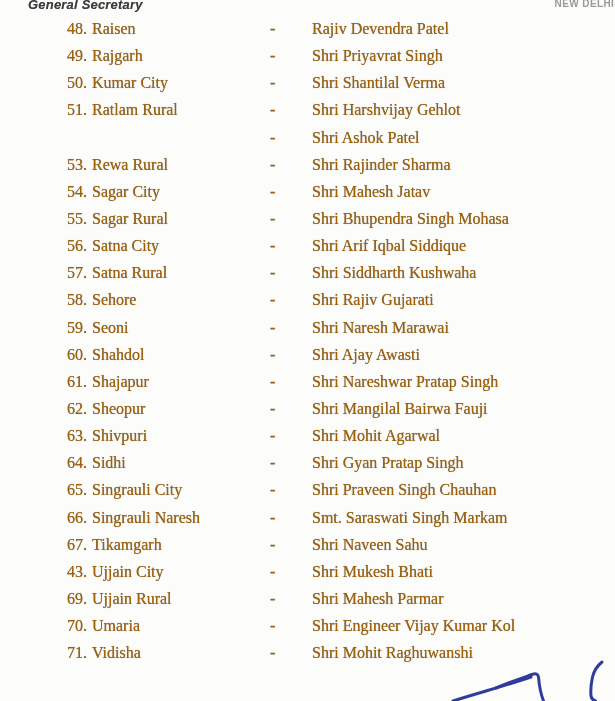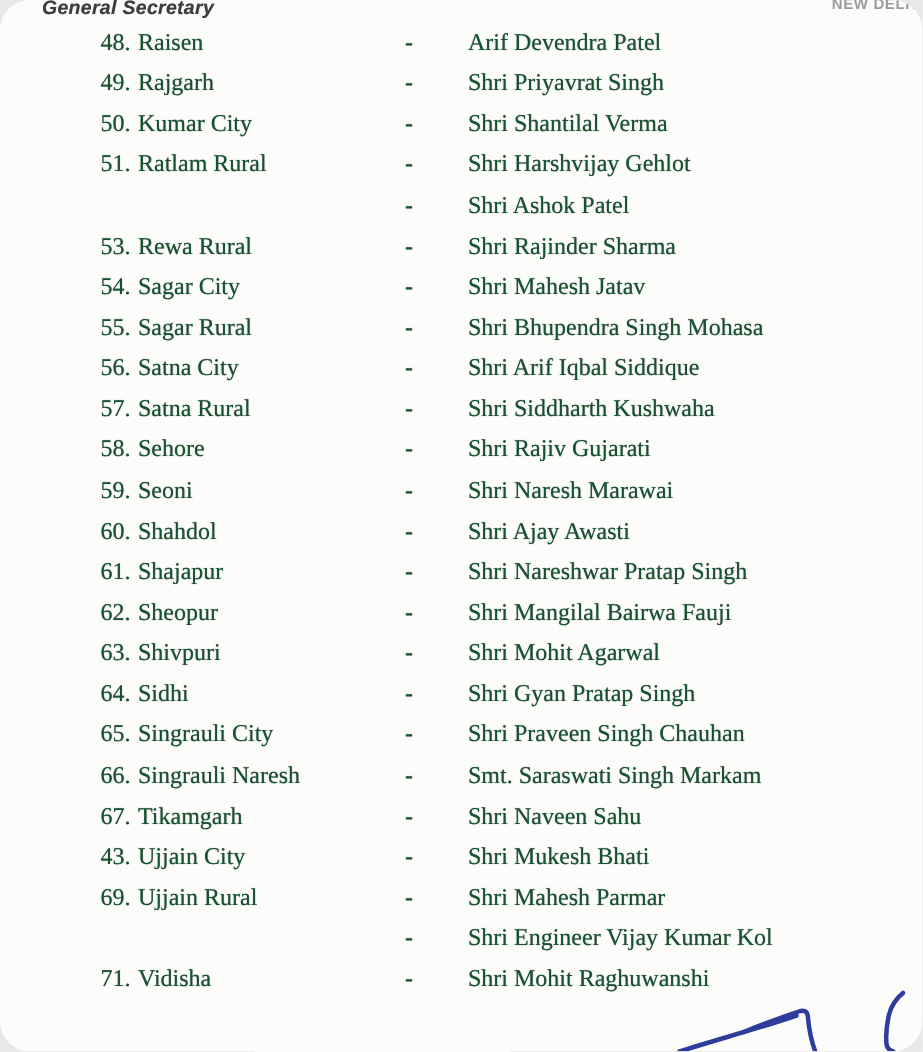--- a/index.html
+++ b/index.html
@@ -7,21 +7,20 @@
     padding: 0;
     background: #e8e8e8;
   }
   .page {
     position: relative;
     width: 615px;
     height: 701px;
     background: #fcfcfb;
     overflow: hidden;
     font-family: "Liberation Serif", serif;
-    border-radius: 20px;
   }
   
   .hdr-left {
     position: absolute;
     top: -3px;
     left: 28px;
     font-family: "Liberation Sans", sans-serif;
     font-weight: bold;
     font-style: italic;
     font-size: 13px;
@@ -46,21 +45,21 @@
     position: absolute;
     top: 15px;
     left: 0;
     right: 0;
   }
   .row {
     position: relative;
     height: 27.15px;
     line-height: 27.15px;
     font-size: 16px;
-    color: #14532d;
+    color: #a16207;
     text-shadow: 0 0 0.7px rgba(30,30,30,0.6);
     white-space: nowrap;
   }
   .cell-no-district {
     position: absolute;
     left: 67px;
   }
   .cell-no { margin-right: 5px; }
   .cell-dash {
     position: absolute;
@@ -87,21 +86,21 @@
 <div class="page">
 
   <div class="hdr-left">General Secretary</div>
 
   <div class="hdr-right">NEW DELHI-</div>
 
   <div class="list">
     <div class="row">
       <span class="cell-no-district"><span class="cell-no">48.</span><span>Raisen</span></span>
       <span class="cell-dash">-</span>
-      <span class="cell-name">Arif Devendra Patel</span>
+      <span class="cell-name">Rajiv Devendra Patel</span>
     </div>
 
     <div class="row">
       <span class="cell-no-district"><span class="cell-no">49.</span><span>Rajgarh</span></span>
       <span class="cell-dash">-</span>
       <span class="cell-name">Shri Priyavrat Singh</span>
     </div>
 
     <div class="row">
       <span class="cell-no-district"><span class="cell-no">50.</span><span>Kumar City</span></span>
@@ -216,20 +215,21 @@
       <span class="cell-name">Shri Mukesh Bhati</span>
     </div>
 
     <div class="row">
       <span class="cell-no-district"><span class="cell-no">69.</span><span>Ujjain Rural</span></span>
       <span class="cell-dash">-</span>
       <span class="cell-name">Shri Mahesh Parmar</span>
     </div>
 
     <div class="row">
+      <span class="cell-no-district"><span class="cell-no">70.</span><span>Umaria</span></span>
       <span class="cell-dash">-</span>
       <span class="cell-name">Shri Engineer Vijay Kumar Kol</span>
     </div>
 
     <div class="row">
       <span class="cell-no-district"><span class="cell-no">71.</span><span>Vidisha</span></span>
       <span class="cell-dash">-</span>
       <span class="cell-name">Shri Mohit Raghuwanshi</span>
     </div>
   </div>

